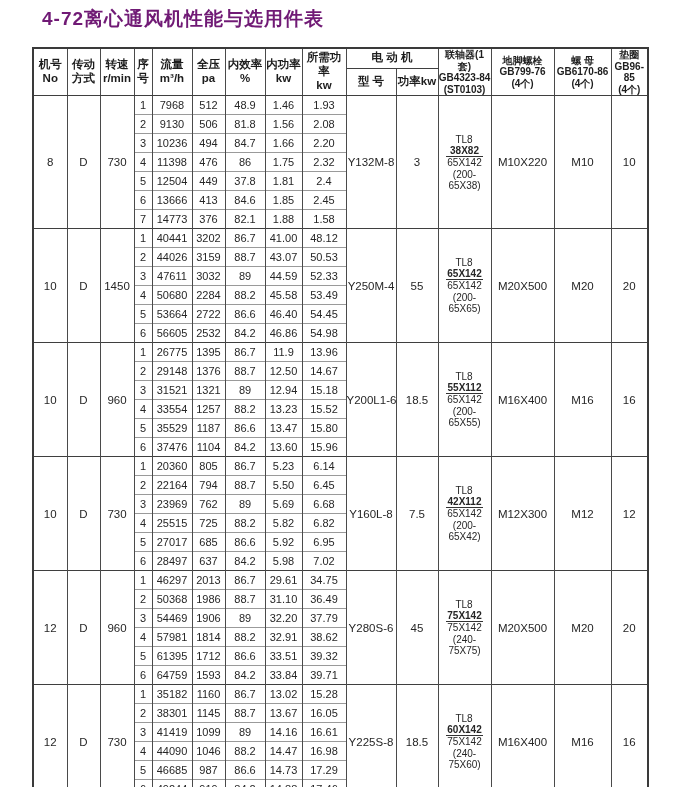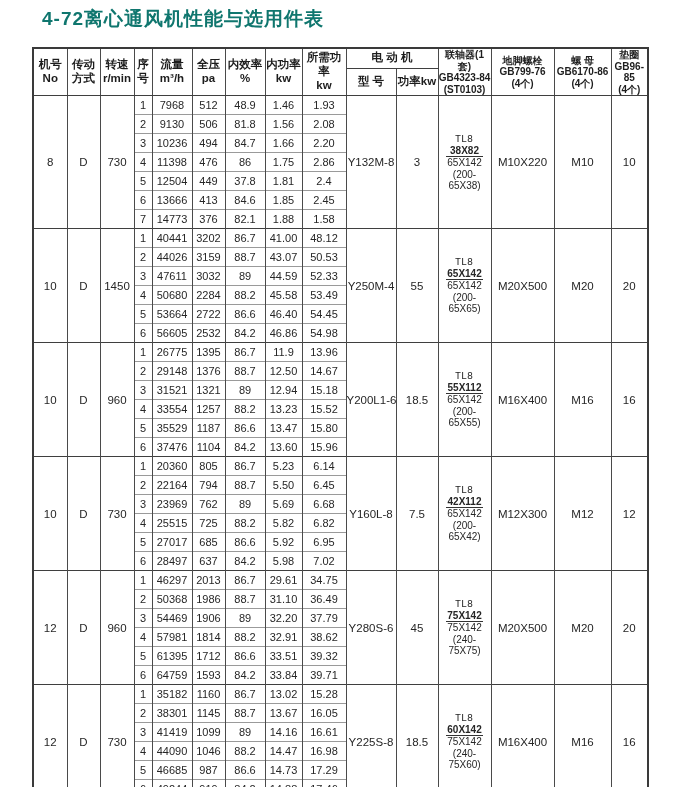--- a/index.html
+++ b/index.html
@@ -2,21 +2,21 @@
 <html><head>
 <meta charset="utf-8">
 <style>
   html,body{margin:0;padding:0;}
   body{
     width:700px;height:787px;background:#ffffff;position:relative;
     font-family:"Liberation Sans","DejaVu Sans",sans-serif;color:#222;
   }
   .page-title{
     position:absolute;left:42px;top:6px;margin:0;
-    font-size:19px;font-weight:bold;color:#0f766e;letter-spacing:1px;
+    font-size:19px;font-weight:bold;color:#701a75;letter-spacing:1px;
   }
   table.fan-table{
     position:absolute;left:32px;top:47px;width:615px;height:733px;
     border-collapse:collapse;table-layout:fixed;
     border:2px solid #3a3a3a;
   }
   .fan-table th,.fan-table td{
     padding:0;margin:0;text-align:center;vertical-align:middle;
     overflow:hidden;
   }
@@ -31,21 +31,21 @@
   .fan-table td{
     font-size:11px;color:#262626;
     border-left:1px solid #4a4a4a;border-right:1px solid #4a4a4a;
     border-top:1px solid #9a9a9a;
     height:18px;white-space:nowrap;
   }
   .fan-table tr.group-start td{border-top:1px solid #3f3f3f;}
   .fan-table thead th{border-bottom:1px solid #3f3f3f;}
   .fan-table td.merge{font-size:11.5px;}
   .fan-table td.coupling{font-size:10px;line-height:11px;white-space:normal;}
-  .coupling .tl{display:inline-block;vertical-align:middle;margin-right:1px;font-family:Liberation Mono, monospace;}
+  .coupling .tl{display:inline-block;vertical-align:middle;margin-right:1px;}
   .coupling .frac{display:inline-block;vertical-align:middle;text-align:center;}
   .coupling .frac .top{display:block;border-bottom:1px solid #333;padding:0 1px;font-weight:bold;}
   .coupling .frac .bot{display:block;padding:0 1px;}
   .coupling .note{display:block;margin-top:1px;}
 </style>
 </head>
 <body>
 
 <h1 class="page-title">4-72离心通风机性能与选用件表</h1>
 
@@ -139,21 +139,21 @@
         <td>84.7</td>
         <td>1.66</td>
         <td>2.20</td>
       </tr>
       <tr>
         <td>4</td>
         <td>11398</td>
         <td>476</td>
         <td>86</td>
         <td>1.75</td>
-        <td>2.86</td>
+        <td>2.32</td>
       </tr>
       <tr>
         <td>5</td>
         <td>12504</td>
         <td>449</td>
         <td>37.8</td>
         <td>1.81</td>
         <td>2.4</td>
       </tr>
       <tr>

